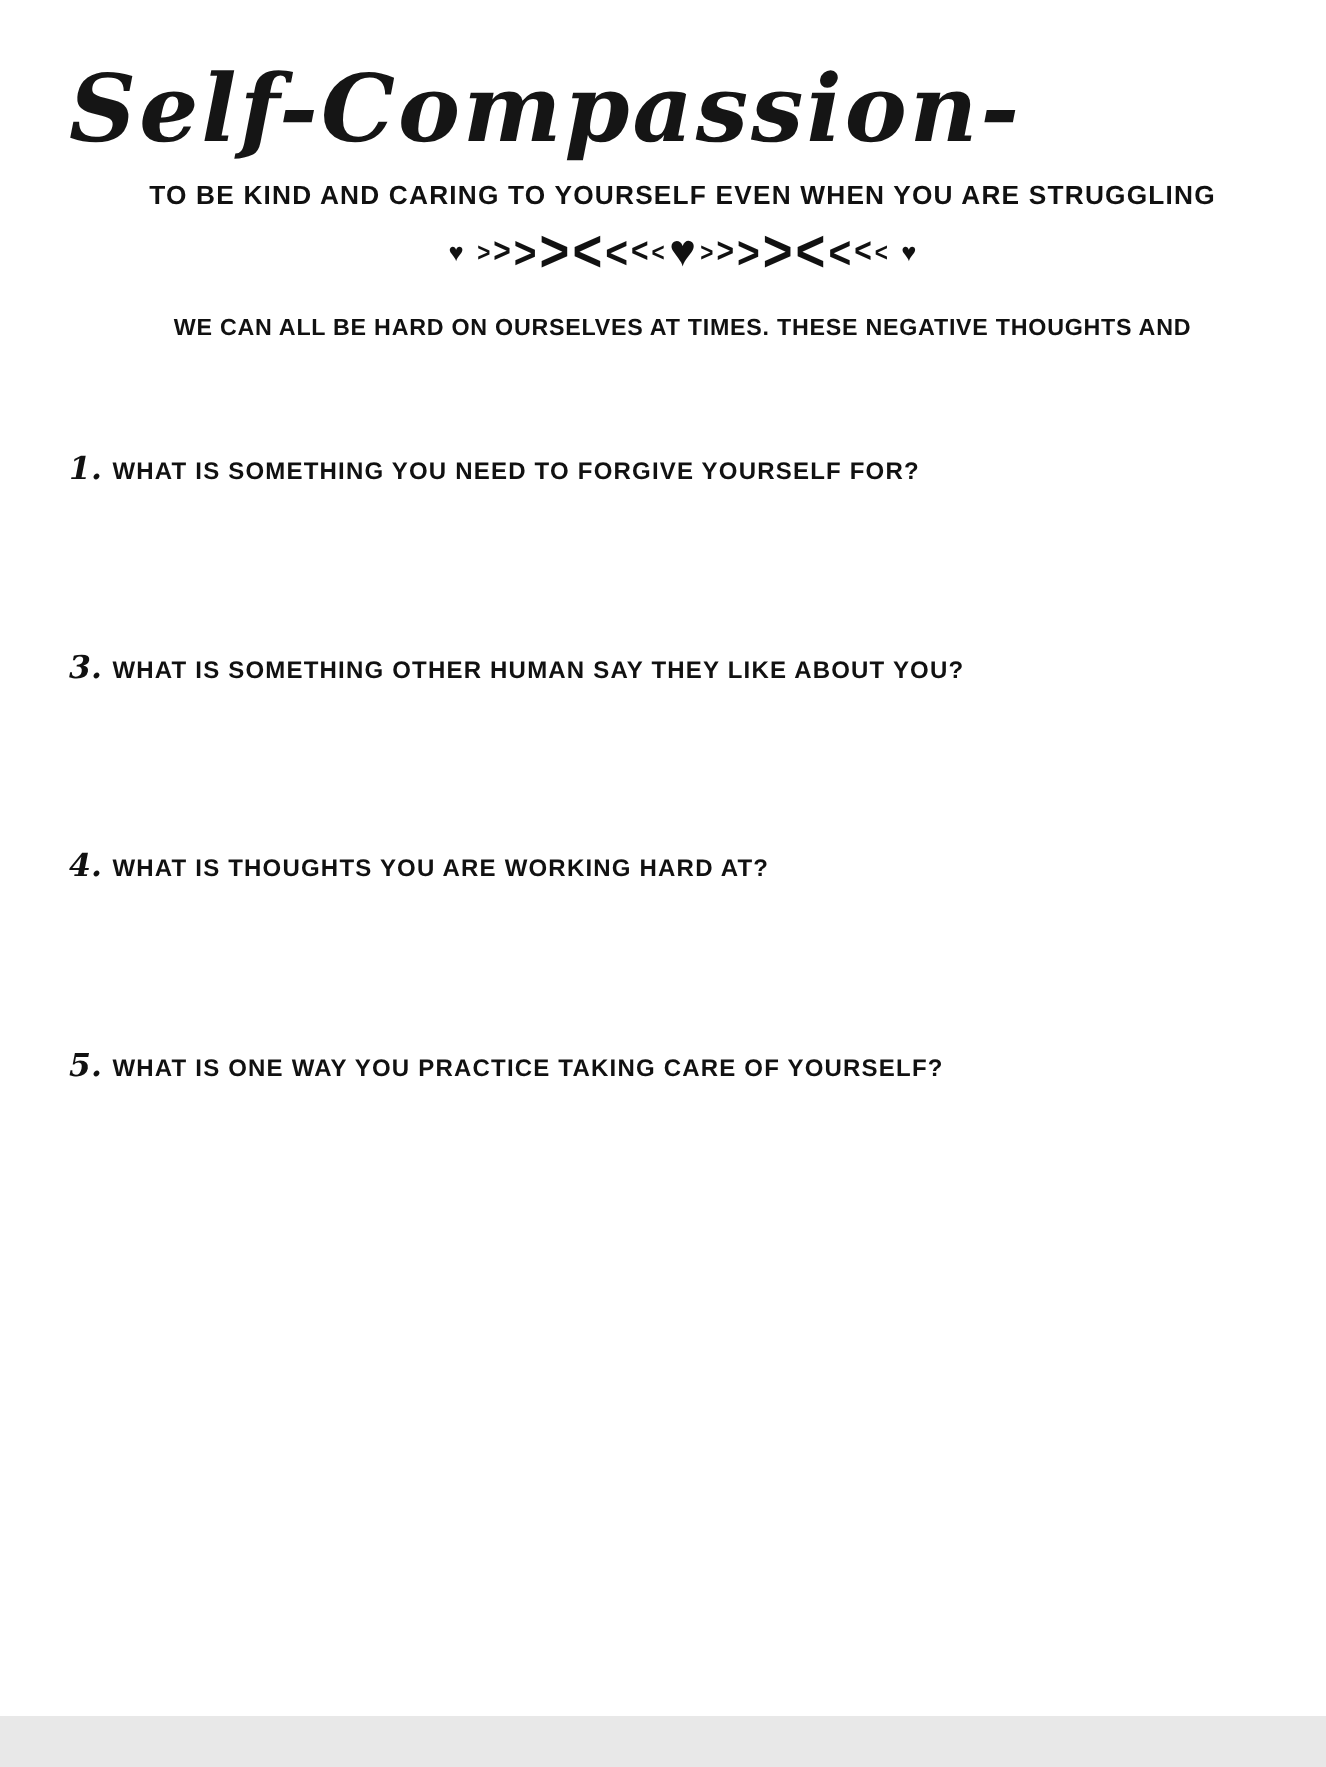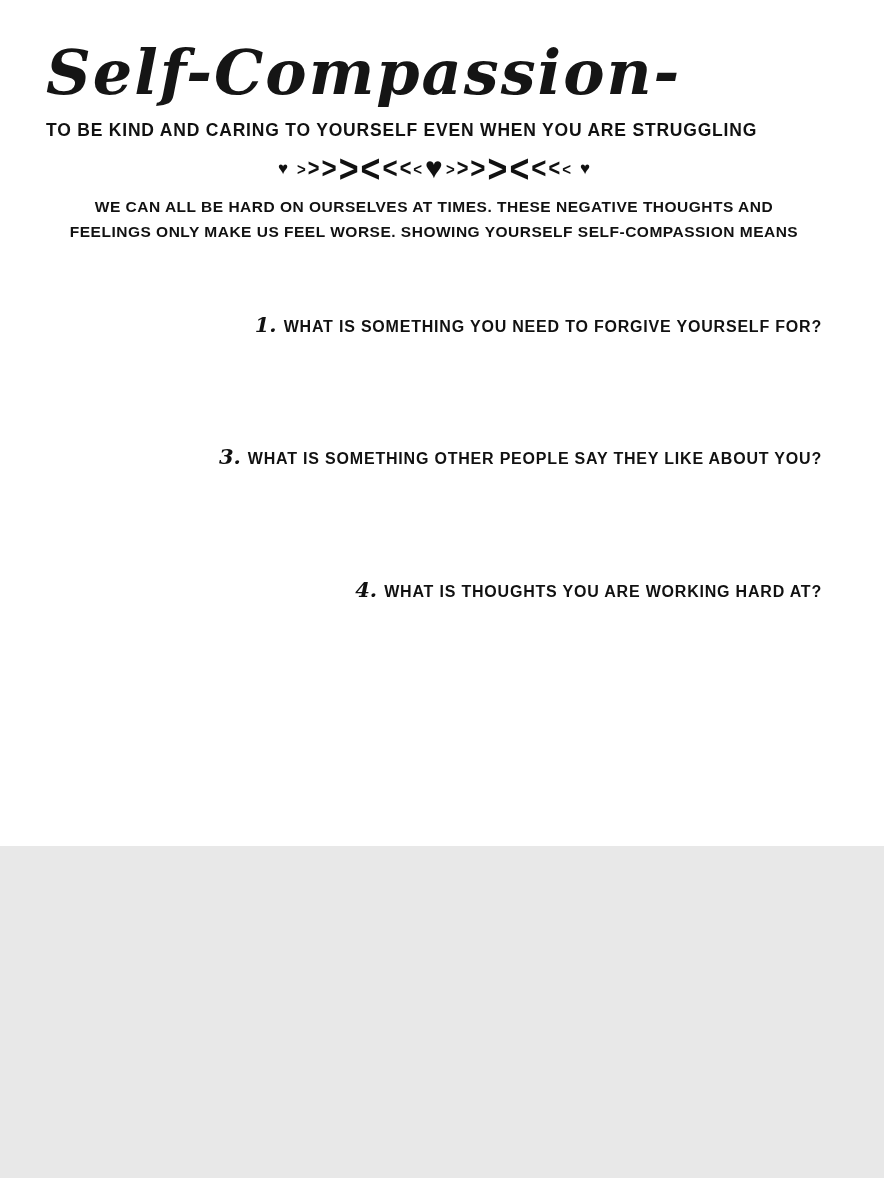--- a/index.html
+++ b/index.html
@@ -1,38 +1,39 @@
 <!DOCTYPE html>
 <html><head>
 <meta charset="utf-8">
 <style>
   html,body{margin:0;padding:0;background:#e8e8e8;}
   .page{
     position:relative;
-    width:884px;height:846px;
+    width:884px;height:1144px;
     margin:0 auto;
     background:#ffffff;
     color:#111111;
     box-sizing:border-box;
-    padding:36px 62px 0 46px;
+    padding:36px 20px 0 46px;
     font-family:"Liberation Sans", sans-serif;
     overflow:hidden;
   }
   .title{
     margin:0;
     font-family:"DejaVu Serif", serif;
     font-style:italic;
     font-weight:700;
     font-size:62px;
     line-height:1.2;
     letter-spacing:2px;
     color:#151515;
   }
   .subtitle{
     margin-top:10px;
+    text-align:center;
     font-size:17.5px;
     font-weight:700;
     letter-spacing:0.8px;
     white-space:nowrap;
   }
   .divider{
     margin-top:6px;
     height:42px;
     display:flex;
     align-items:center;
@@ -54,29 +55,29 @@
   .divider span:nth-child(11){font-size:15px;}
   .divider span:nth-child(12){font-size:20px;}
   .divider span:nth-child(13){font-size:26px;}
   .divider span:nth-child(14){font-size:34px;}
   .divider span:nth-child(15){font-size:34px;}
   .divider span:nth-child(16){font-size:26px;}
   .divider span:nth-child(17){font-size:20px;}
   .divider span:nth-child(18){font-size:15px;}
   .divider span:nth-child(19){font-size:17px;margin-left:8px;transform:none;}
   .intro{
-    margin-top:6px;
+    margin-top:18px;
     text-align:center;
     font-size:15.5px;
     font-weight:700;
     letter-spacing:0.5px;
     line-height:24.8px;
   }
   .intro-line{white-space:nowrap;}
-  .questions{margin-top:62px;text-align:right;}
+  .questions{margin-top:62px;}
   .question{
     height:132.5px;
     font-size:16px;
     font-weight:700;
     letter-spacing:0.8px;
     line-height:35px;
   }
   .question:last-child{height:auto;}
   .q-num{
     font-family:"DejaVu Serif", serif;
@@ -114,38 +115,41 @@
       <span>&gt;</span>
       <span>&lt;</span>
       <span>&lt;</span>
       <span>&lt;</span>
       <span>&lt;</span>
       <span>♥</span>
     </div>
 
   <div class="intro">
     <div class="intro-line">WE CAN ALL BE HARD ON OURSELVES AT TIMES. THESE NEGATIVE THOUGHTS AND</div>
-    <div class="intro-line">FEELINGS ONLY MAKE US FEEL WORSE. SHOWING YOURSELF SELF-COMPASSION MEANS</div>
   </div>
 
   <div class="questions">
 
     <div class="question">
       <span class="q-num">1.</span><span class="q-text">WHAT IS SOMETHING YOU NEED TO FORGIVE YOURSELF FOR?</span>
       <div class="answer-space"></div>
     </div>
 
 
     <div class="question">
-      <span class="q-num">3.</span><span class="q-text">WHAT IS SOMETHING OTHER PEOPLE SAY THEY LIKE ABOUT YOU?</span>
+      <span class="q-num">3.</span><span class="q-text">WHAT IS SOMETHING OTHER HUMAN SAY THEY LIKE ABOUT YOU?</span>
       <div class="answer-space"></div>
     </div>
 
     <div class="question">
       <span class="q-num">4.</span><span class="q-text">WHAT IS THOUGHTS YOU ARE WORKING HARD AT?</span>
       <div class="answer-space"></div>
     </div>
 
+    <div class="question">
+      <span class="q-num">5.</span><span class="q-text">WHAT IS ONE WAY YOU PRACTICE TAKING CARE OF YOURSELF?</span>
+      <div class="answer-space"></div>
+    </div>
 
 
   </div>
 
 </div>
 
 </body></html>

